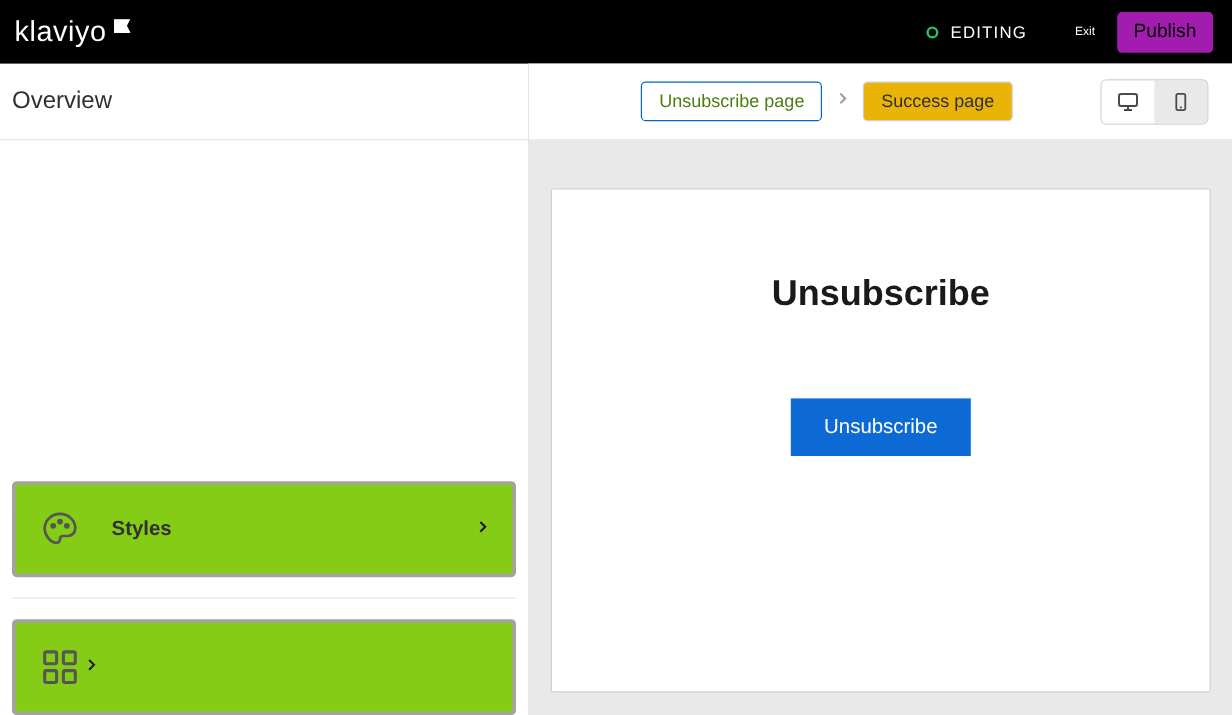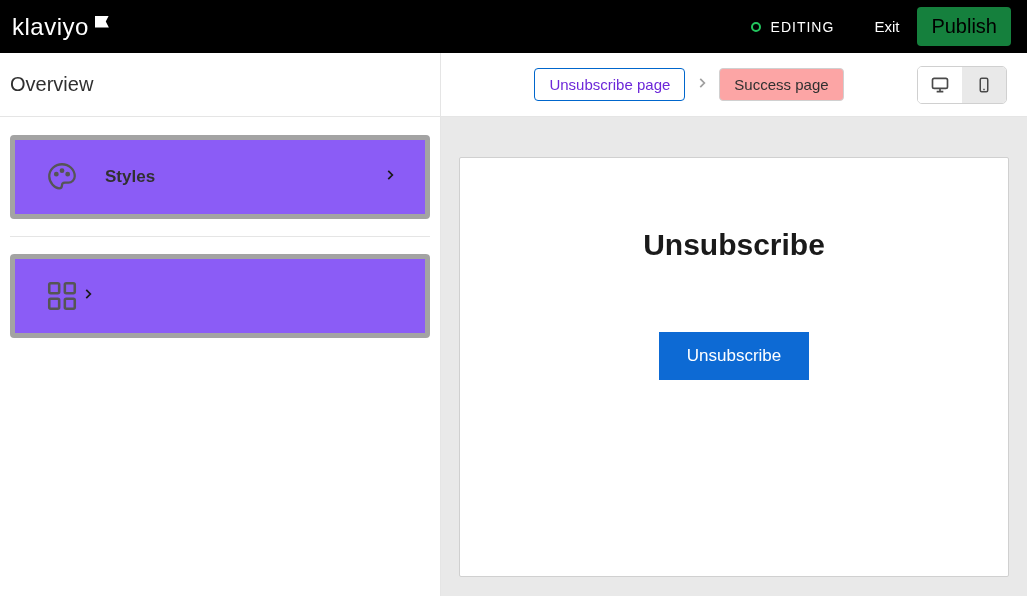--- a/index.html
+++ b/index.html
@@ -47,63 +47,64 @@
     font-size: 14px;
     letter-spacing: 1px;
   }
   .status-dot {
     width: 10px; height: 10px;
     border: 2px solid #22c55e;
     border-radius: 50%;
   }
   .exit-link {
     color: #fff;
-    font-size: 15px;
+    font-size: 10px;
     margin-right: 18px;
     cursor: pointer;
   }
   .publish-btn {
-    background: #15803d;
+    background: #a21caf;
     color: #000;
     border: none;
     border-radius: 4px;
     padding: 8px 14px;
-    font-size: 20px;
+    font-size: 16px;
     cursor: pointer;
   }
 
   
   .main {
     display: flex;
     height: calc(100% - 53px);
   }
   .sidebar {
     width: 441px;
     border-right: 1px solid #e5e5e5;
     display: flex;
     flex-direction: column;
+    justify-content: space-between;
   }
   .sidebar-header {
     padding: 20px 12px 20px 10px;
     border-bottom: 1px solid #e5e5e5;
     font-size: 20px;
     font-weight: 500;
     color: #303030;
   }
   .sidebar-body {
     padding: 18px 10px 0 10px;
   }
   .tile {
     width: 100%;
-    border: 5px solid #a3a3a3;
+    border: 3px solid #a3a3a3;
     border-radius: 4px;
-    background: #8b5cf6;
-    display: flex;
-    align-items: center;
-    padding: 18px 28px;
+    background: #84cc16;
+    display: flex;
+    align-items: center;
+    padding: 18px 18px;
     cursor: pointer;
   }
   .tile-icon {
     width: 38px; height: 38px;
     display: flex; align-items: center; justify-content: center;
     color: #555;
     flex-shrink: 0;
   }
   .tile-label {
     margin-left: 24px;
@@ -139,26 +140,26 @@
     align-items: center;
     justify-content: center;
     gap: 6px;
   }
   .step-tab {
     border: 1px solid #d0d0d0;
     border-radius: 4px;
     padding: 7px 14px;
     font-size: 15px;
     color: #303030;
-    background: #fca5a5;
+    background: #eab308;
     cursor: pointer;
   }
   .step-tab.active {
     border-color: #0066cc;
-    color: #6d28d9;
+    color: #4d7c0f;
     background: #fff;
   }
   .step-chevron {
     color: #9f9f9f;
     padding: 0 4px;
   }
   .device-toggle {
     display: flex;
     border: 1px solid #d0d0d0;
     border-radius: 5px;

